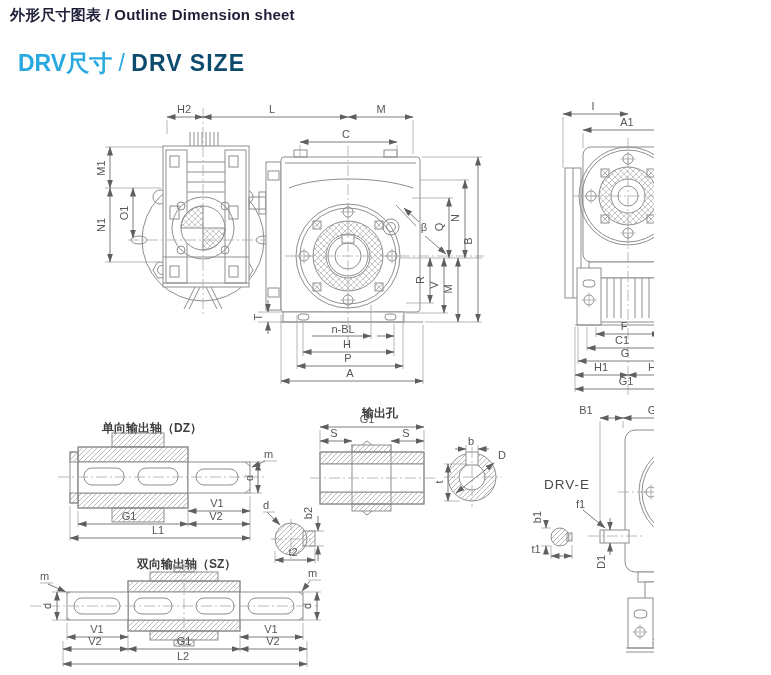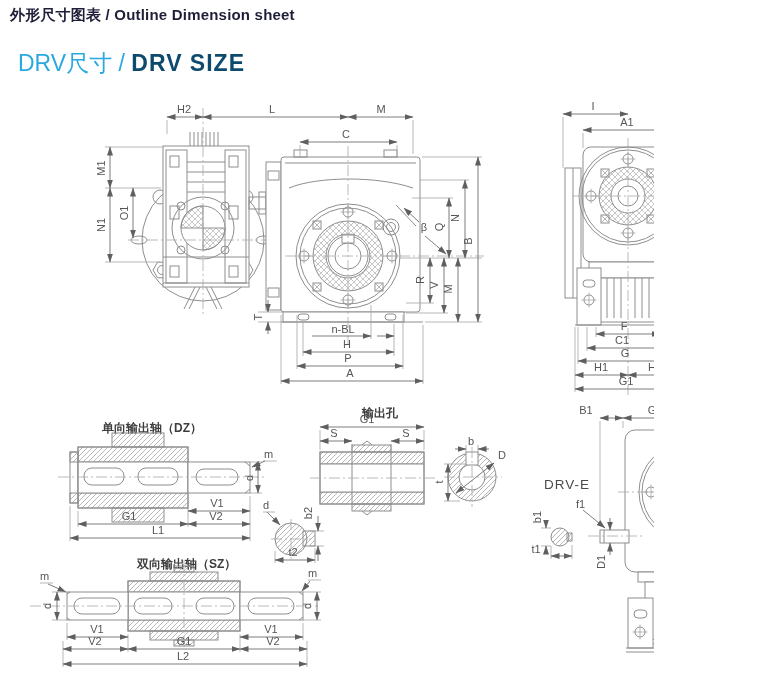--- a/index.html
+++ b/index.html
@@ -1,20 +1,20 @@
 <!DOCTYPE html>
 <html><head>
 <meta charset="utf-8">
 <style>
   html,body{margin:0;padding:0;background:#ffffff;}
   .stage{position:relative;width:654px;height:675px;background:#fff;overflow:hidden;
          font-family:"Liberation Sans",sans-serif;}
   .hdr{position:absolute;left:10px;top:6px;font-size:15px;font-weight:bold;color:#1e1e38;letter-spacing:.2px;}
   .sub{position:absolute;left:18px;top:48px;font-size:23px;}
-  .sub .zh{color:#2aa9e0;font-weight:400;}
+  .sub .zh{color:#2aa9e0;font-weight:700;}
   .sub .sep{color:#2aa9e0;font-weight:500;}
   .sub .en{color:#0c4a6e;font-weight:bold;letter-spacing:1px;}
   svg{position:absolute;left:0;top:0;}
   .ln{fill:none;stroke:#8e8e8e;stroke-width:1;}
   .lnf{fill:#ffffff;stroke:#8e8e8e;stroke-width:1;}
   .lns{stroke:#8e8e8e;stroke-width:1;}
   .ext{fill:none;stroke:#a5a5a5;stroke-width:.8;}
   .cl{fill:none;stroke:#a8a8a8;stroke-width:.8;stroke-dasharray:11 3 2 3;}
   .dim{fill:none;stroke:#6e6e6e;stroke-width:.9;}
   .dl{font-size:11px;fill:#555;text-anchor:middle;font-family:"Liberation Sans",sans-serif;}

